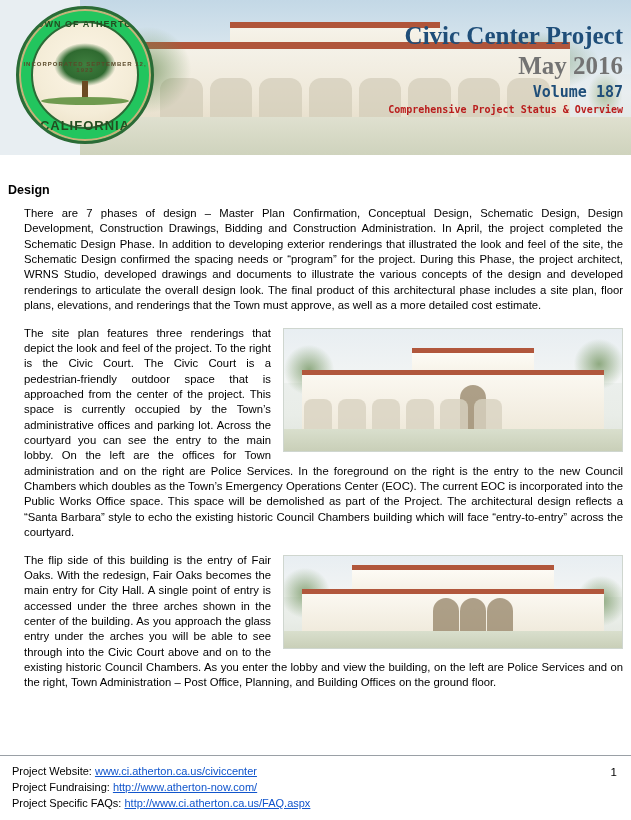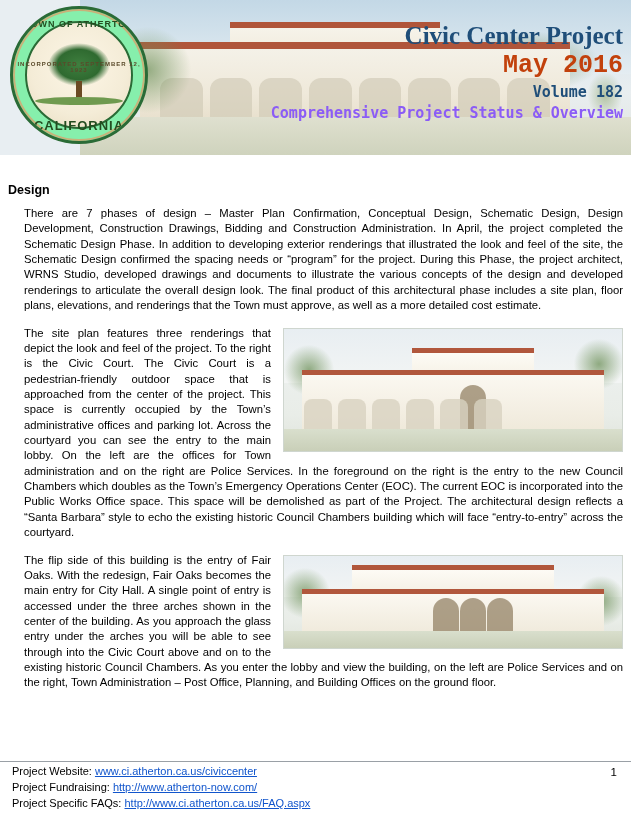--- a/index.html
+++ b/index.html
@@ -86,49 +86,49 @@
   }
   .h-title {
     font-family: Liberation Serif, serif;
     font-size: 25px;
     font-weight: bold;
     color: #1f4e79;
     letter-spacing: 0px;
     line-height: 1.1;
   }
   .h-date {
-    font-family: Liberation Mono, monospace;
+    font-family: Liberation Serif, serif;
     font-size: 25px;
     font-weight: bold;
-    color: #c2410c;
+    color: #737373;
     line-height: 1.25;
     text-align: right;
   }
   .h-volume {
     font-family: "DejaVu Sans Mono", monospace;
     font-size: 15px;
     font-weight: bold;
     color: #1f4e79;
     line-height: 1.5;
   }
   .h-sub {
     font-family: "DejaVu Sans Mono", monospace;
-    font-size: 15px;
-    font-weight: bold;
-    color: #8b5cf6;
+    font-size: 10px;
+    font-weight: bold;
+    color: #b91c1c;
     line-height: 1.4;
   }
 
   
   .seal {
     position: absolute;
-    left: 10px; top: 6px;
+    left: 16px; top: 6px;
     width: 132px; height: 132px;
     border-radius: 50%;
-    background: #86efac;
+    background: #22c55e;
     border: 3px solid #2a6b36;
     box-shadow: 0 0 0 2px #c8b27a inset;
     z-index: 6;
     overflow: hidden;
   }
   .seal-inner {
     position: absolute; left: 12px; top: 12px; right: 12px; bottom: 12px;
     border-radius: 50%;
     background: radial-gradient(circle at 50% 42%, #fdf6e6 0%, #f4ecd7 60%, #e8dcc0 100%);
     border: 2px solid #2a6b36;
@@ -218,21 +218,21 @@
     position:absolute; width: 70px; height: 70px;
     background: radial-gradient(closest-side at 50% 50%, rgba(110,145,90,.75), rgba(110,145,90,0) 72%);
   }
 
   
   .footer {
     position: absolute;
     left: 0;
     bottom: 0;
     width: 631px;
-    padding-top: 0;
+    padding-top: 6px;
     border-top: 1px solid #9aa0a6;
   }
   .footer-inner {
     position: relative;
     padding: 2px 12px 8px 12px;
     font-size: 11px;
     line-height: 1.45;
   }
   .footer a {
     color: #1155cc;
@@ -275,21 +275,21 @@
     <div class="seal-tree"></div>
     <div class="seal-trunk"></div>
     <div class="seal-text-mid">INCORPORATED SEPTEMBER 12, 1923</div>
     <div class="seal-grass"></div>
     <div class="seal-text-bottom">CALIFORNIA</div>
   </div>
 
   <div class="header-title-block">
     <div class="h-title">Civic Center Project</div>
     <div class="h-date">May 2016</div>
-    <div class="h-volume">Volume 182</div>
+    <div class="h-volume">Volume 187</div>
     <div class="h-sub">Comprehensive Project Status &amp; Overview</div>
   </div>
 </div>
 
 <div class="content">
 
   <h2 class="section-title">Design</h2>
 
   <p class="para">There are 7 phases of design – Master Plan Confirmation, Conceptual Design, Schematic Design, Design Development, Construction Drawings, Bidding and Construction Administration. In April, the project completed the Schematic Design Phase. In addition to developing exterior renderings that illustrated the look and feel of the site, the Schematic Design confirmed the spacing needs or “program” for the project. During this Phase, the project architect, WRNS Studio, developed drawings and documents to illustrate the various concepts of the design and developed renderings to articulate the overall design look. The final product of this architectural phase includes a site plan, floor plans, elevations, and renderings that the Town must approve, as well as a more detailed cost estimate.</p>
 

